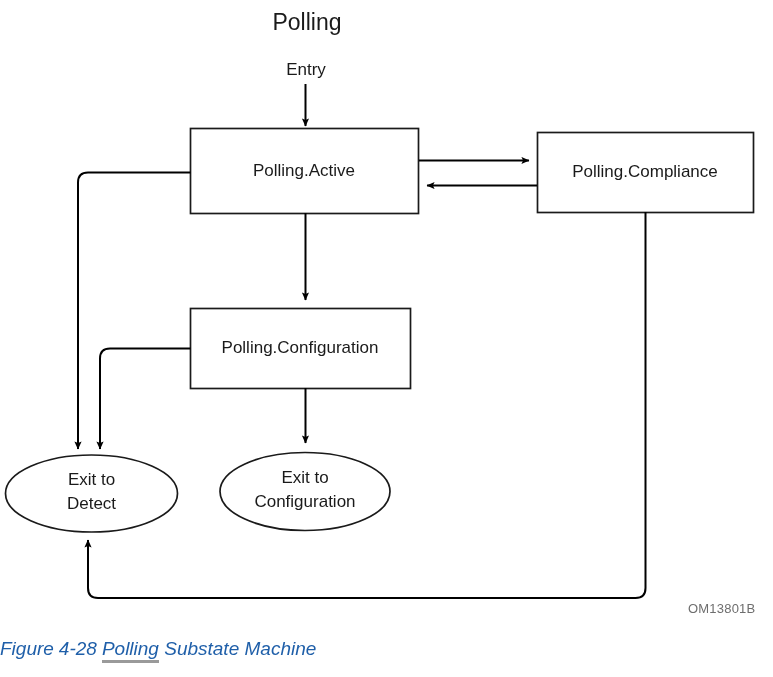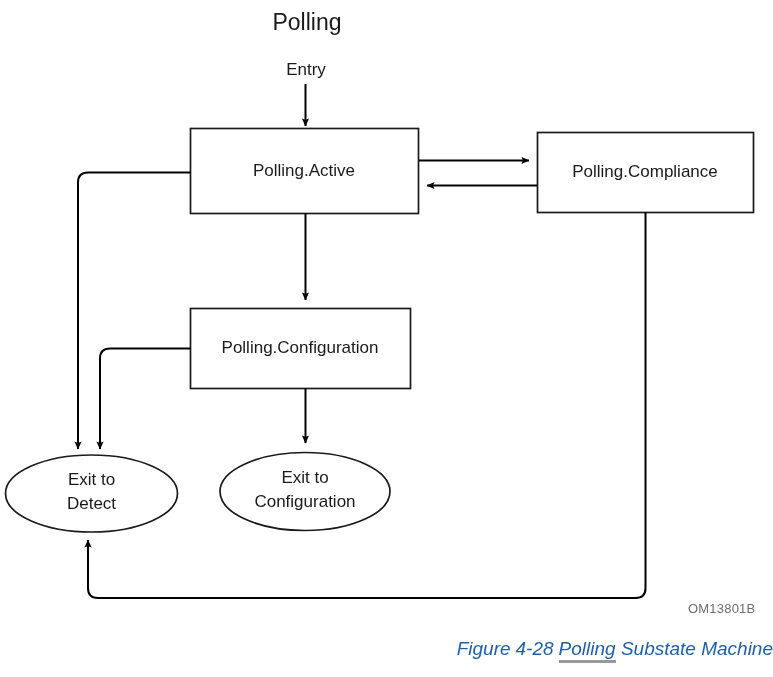--- a/index.html
+++ b/index.html
@@ -68,21 +68,21 @@
     font-size: 13px;
     fill: #6e6e6e;
     text-anchor: start;
     letter-spacing: 0.2px;
   }
   .caption {
     position: absolute;
     left: 0;
     top: 638px;
     width: 773px;
-    text-align: right;
+    text-align: left;
     font-family: "Liberation Sans", sans-serif;
     font-style: italic;
     font-size: 19px;
     color: #1F5FA9;
     white-space: nowrap;
   }
   .caption .gap { display: inline-block; width: 5px; }
   .caption .underlined {
     border-bottom: 3px solid #9a9a9a;
     padding-bottom: 1px;

